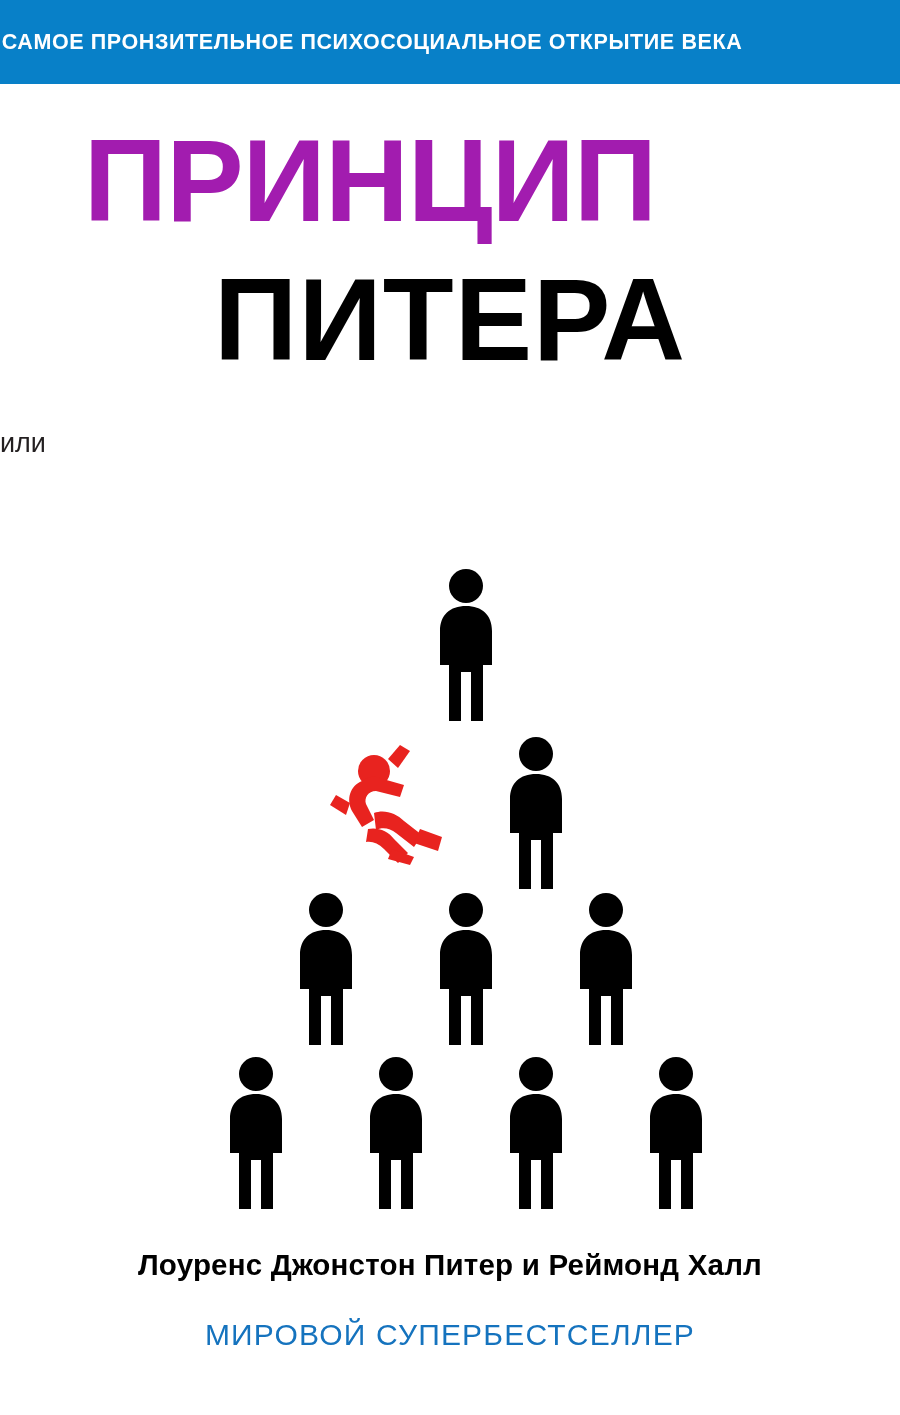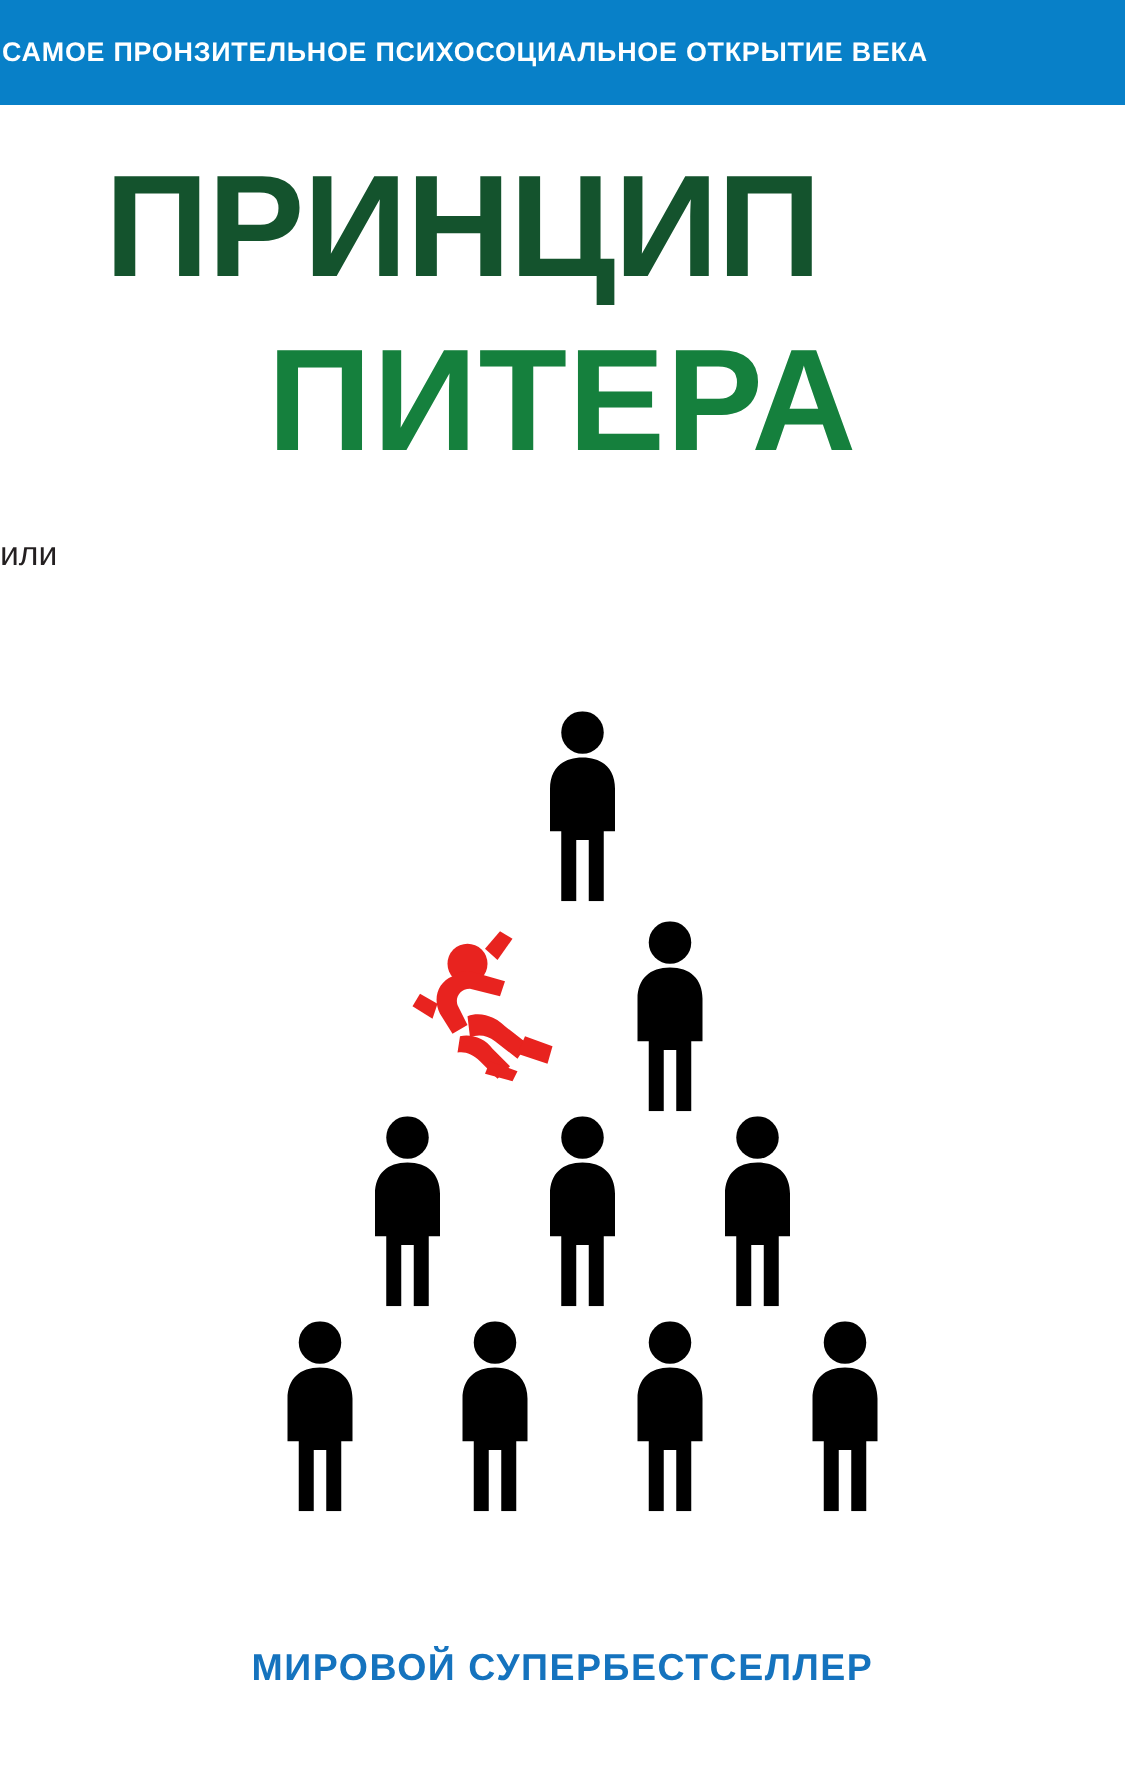--- a/index.html
+++ b/index.html
@@ -40,34 +40,34 @@
     text-transform: uppercase;
     white-space: nowrap;
   }
   
   .title-main {
     position: absolute;
     left: 0;
     top: 123px;
     width: 740px;
     text-align: center;
-    color: #14532d;
+    color: #a21caf;
     font-size: 116px;
     font-weight: bold;
     letter-spacing: -1px;
     line-height: 1;
     white-space: nowrap;
   }
   .title-second {
     position: absolute;
     left: 0;
     top: 262px;
     width: 900px;
     text-align: center;
-    color: #15803d;
+    color: #000000;
     font-size: 116px;
     font-weight: bold;
     letter-spacing: 1px;
     line-height: 1;
     white-space: nowrap;
   }
   .title-or {
     position: absolute;
     left: 0;
     top: 430px;
@@ -114,21 +114,21 @@
     white-space: nowrap;
   }
   .bestseller {
     position: absolute;
     left: 0;
     top: 1318px;
     width: 900px;
     text-align: center;
     color: #1573be;
     font-size: 30px;
-    font-weight: bold;
+    font-weight: normal;
     letter-spacing: 1.2px;
     white-space: nowrap;
   }
 </style>
 </head>
 <body>
 
 <div class="cover">
 
   <div class="banner"></div>
@@ -188,15 +188,16 @@
       <circle cx="34" cy="17" r="17" fill="#000"></circle>
       <path d="M34 37 C18 37 8 46 8 62 L8 96 L17 96 L17 152 L29 152 L29 103 L39 103 L39 152 L51 152 L51 96 L60 96 L60 62 C60 46 50 37 34 37 Z" fill="#000"></path>
     </svg>
     <svg class="figure" style="left:642px; top:502px;" width="68" height="152" viewBox="0 0 68 152">
       <circle cx="34" cy="17" r="17" fill="#000"></circle>
       <path d="M34 37 C18 37 8 46 8 62 L8 96 L17 96 L17 152 L29 152 L29 103 L39 103 L39 152 L51 152 L51 96 L60 96 L60 62 C60 46 50 37 34 37 Z" fill="#000"></path>
     </svg>
 
   </div>
 
+  <div class="authors">Лоуренс Джонстон Питер и Реймонд Халл</div>
   <div class="bestseller">МИРОВОЙ СУПЕРБЕСТСЕЛЛЕР</div>
 
 </div>
 
 </body></html>

